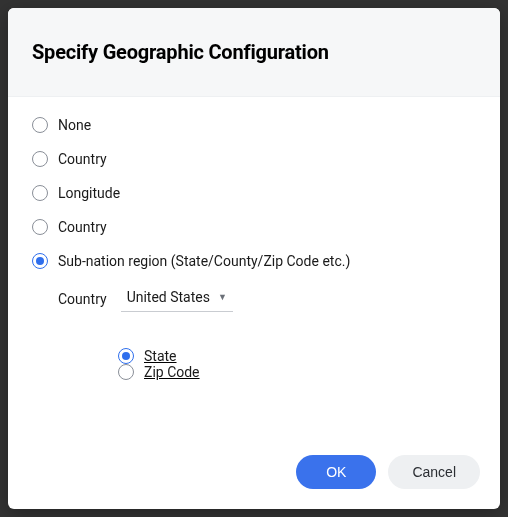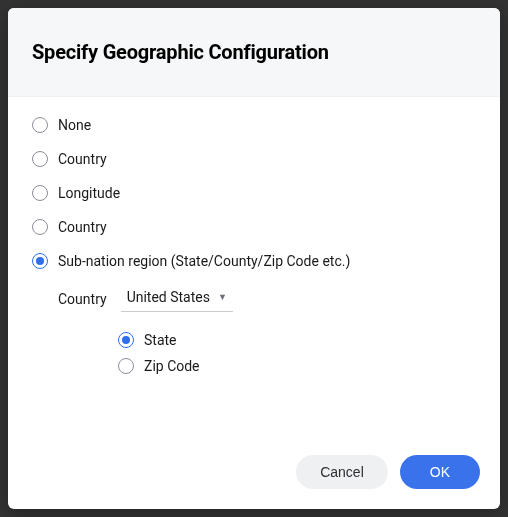--- a/index.html
+++ b/index.html
@@ -90,24 +90,24 @@
       font-size: 14px;
       color: #1a1a1a;
       cursor: pointer;
     }
     .select .caret {
       font-size: 9px;
       color: #6b7078;
     }
     .sub-radio-group {
       margin-left: 60px;
-      margin-top: 20px;
+      margin-top: 36px;
       display: flex;
       flex-direction: column;
-      gap: 10px;
+      text-decoration: underline;
     }
     .dialog-footer {
       display: flex;
       justify-content: flex-end;
       gap: 12px;
       padding: 16px 20px 20px 20px;
     }
     .btn {
       border: none;
       border-radius: 20px;
@@ -183,17 +183,17 @@
               <span>Zip Code</span>
             </label>
           </div>
         </div>
       </div>
 
     </div>
   </div>
 
   <div class="dialog-footer">
+    <button class="btn btn-ok">OK</button>
     <button class="btn btn-cancel">Cancel</button>
-    <button class="btn btn-ok">OK</button>
   </div>
 
 </div>
 
 </body></html>

